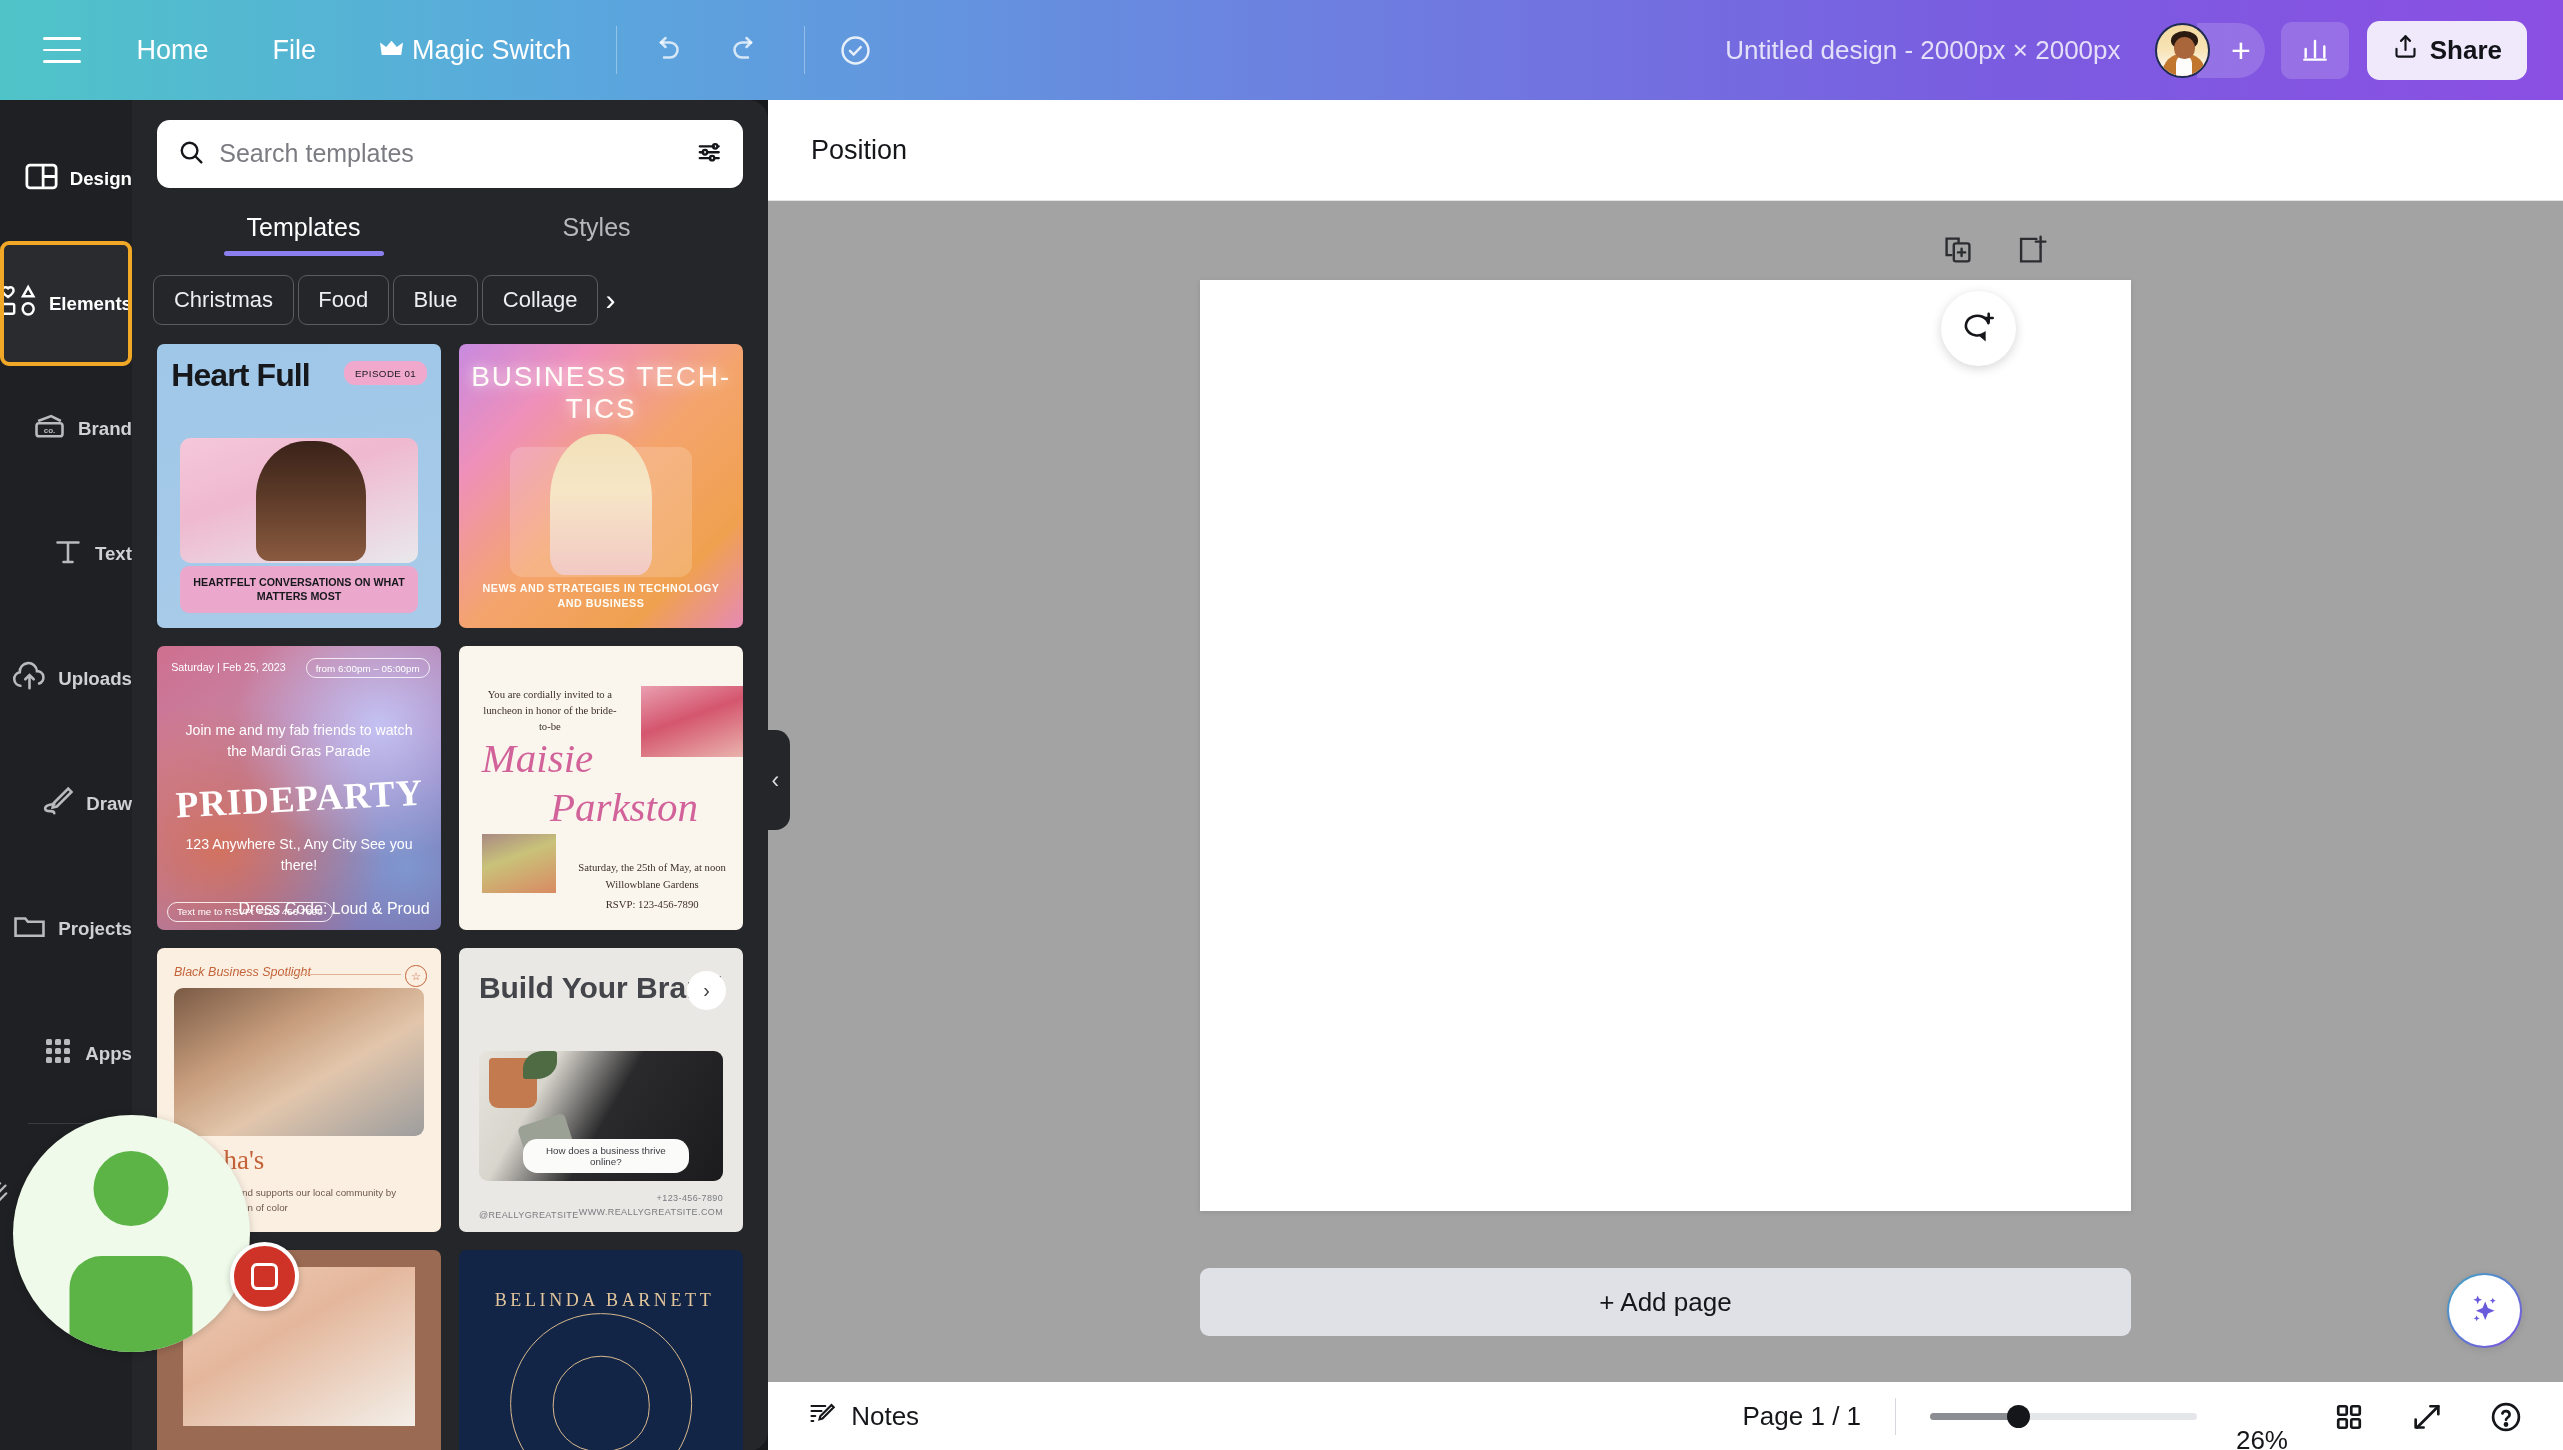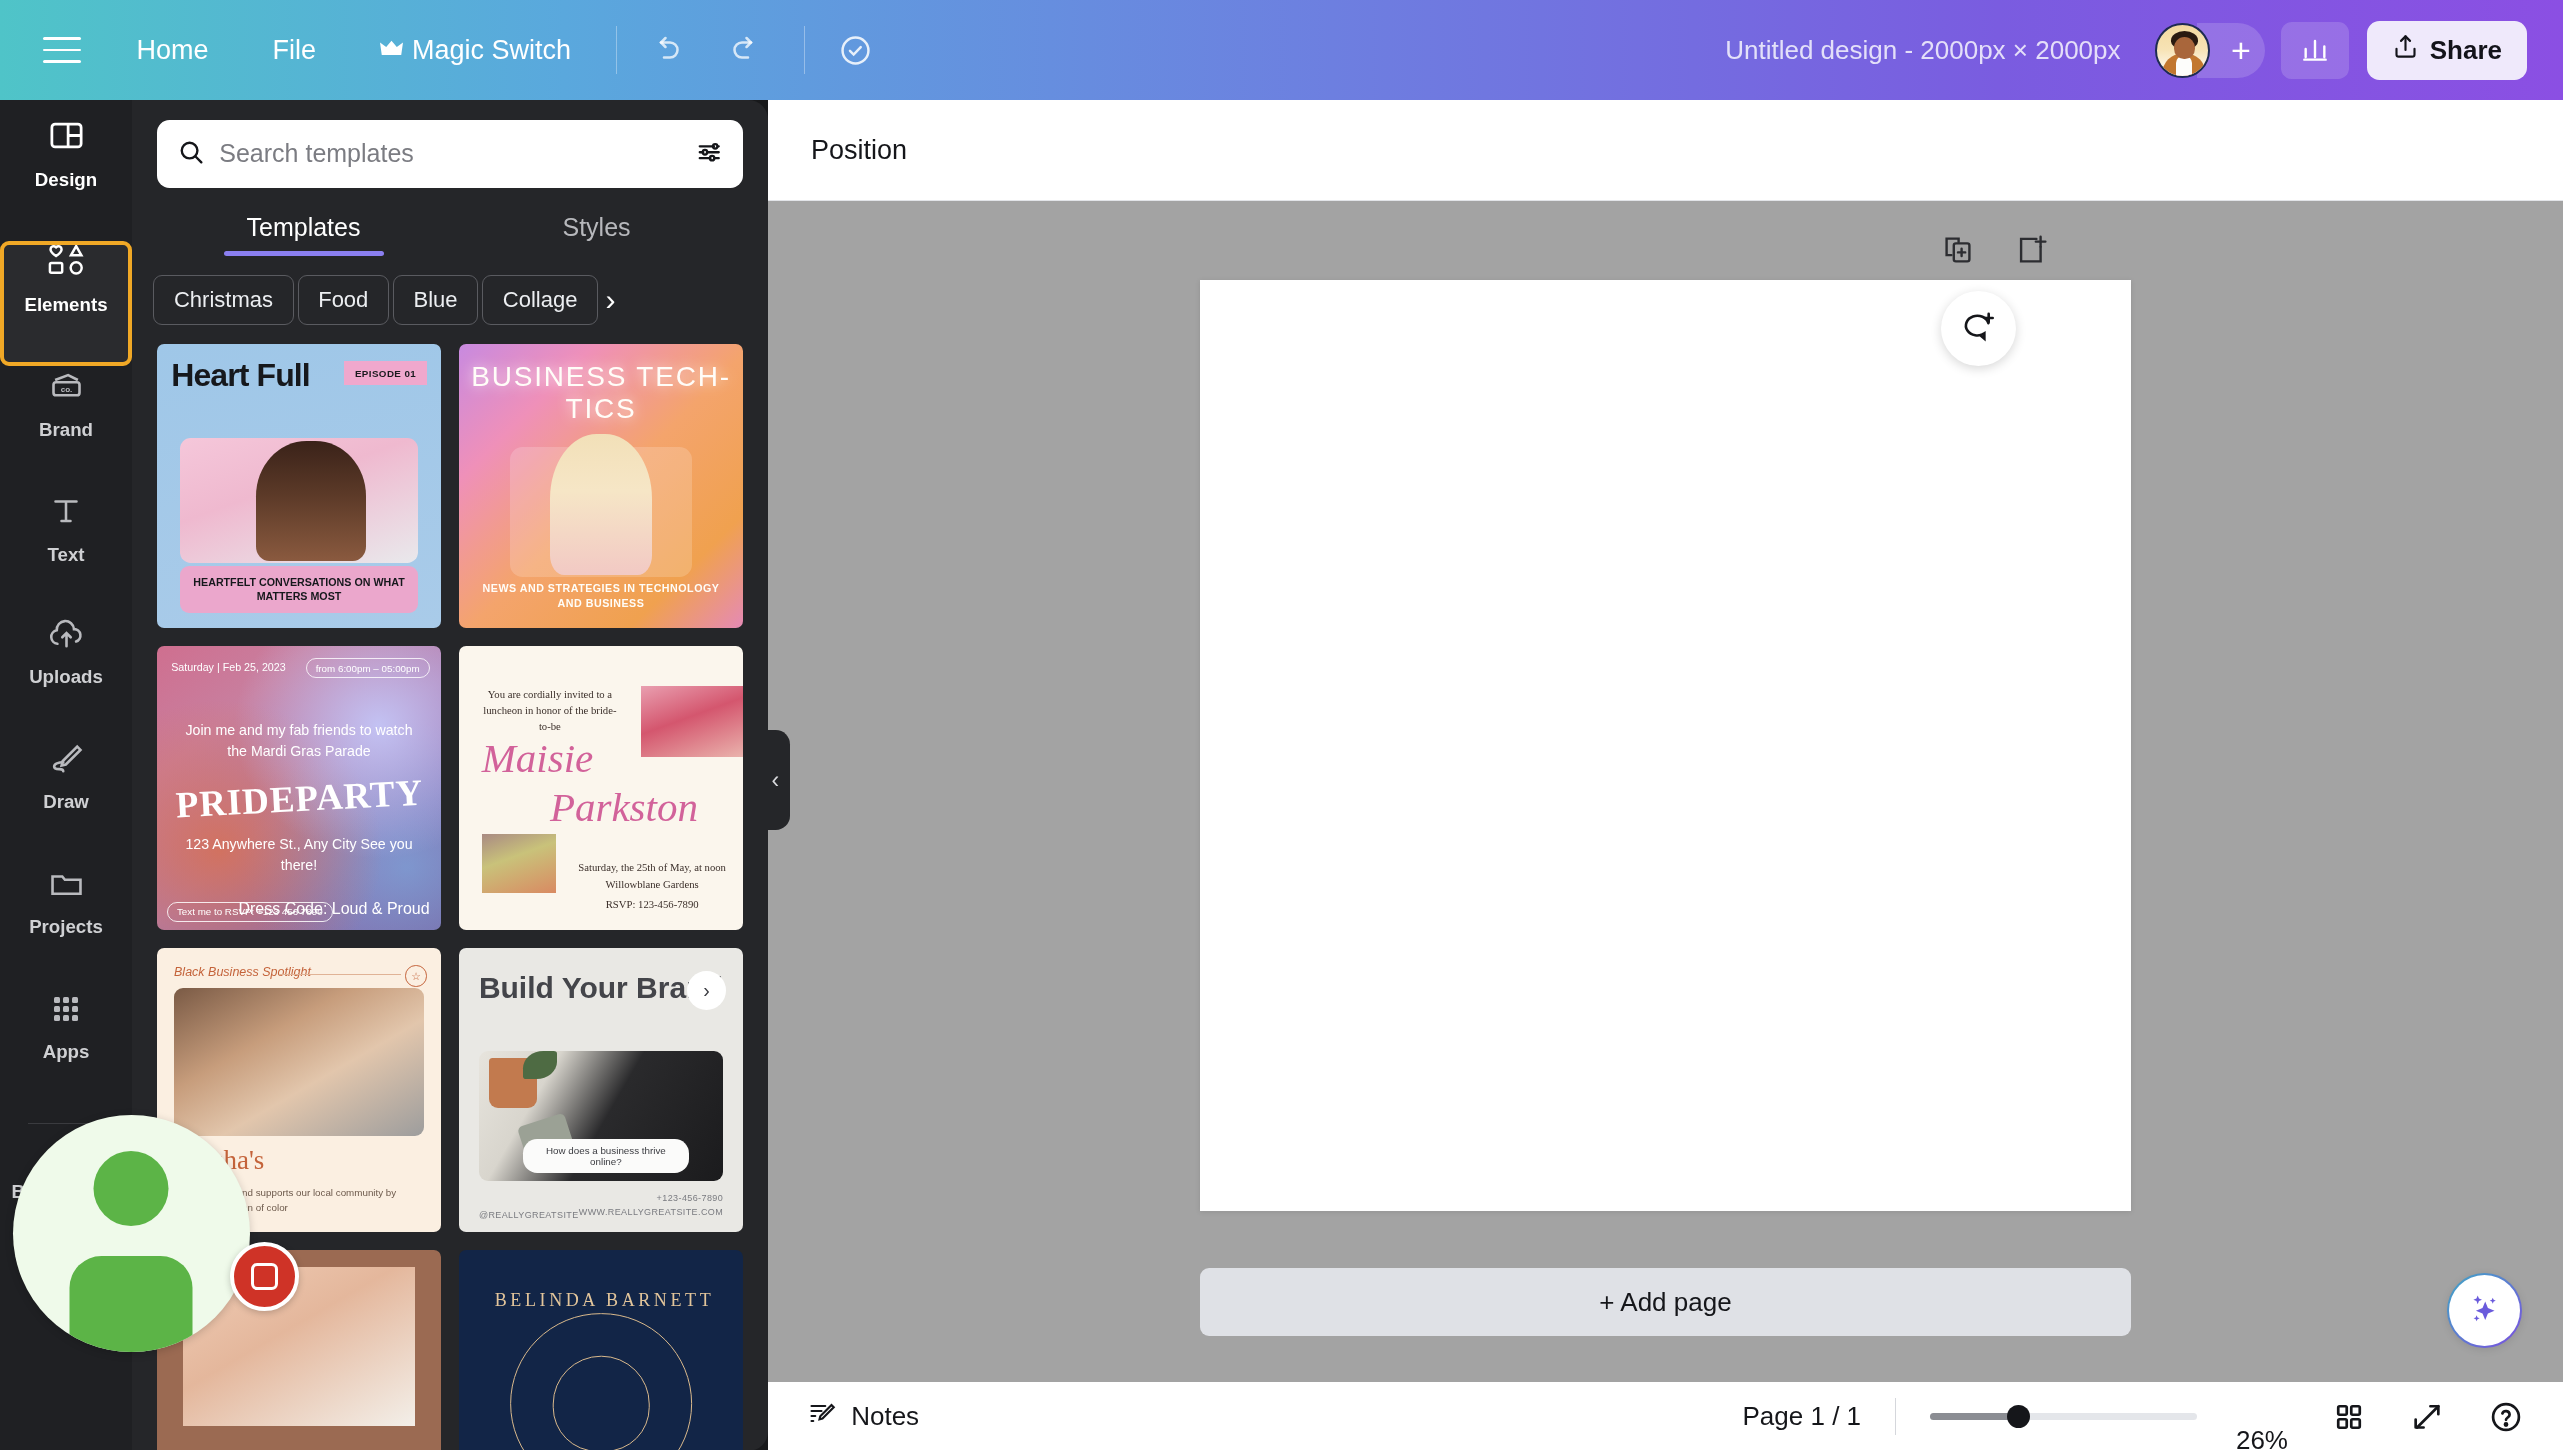--- a/index.html
+++ b/index.html
@@ -52,22 +52,22 @@
     color:#13131a; font-size: 26px; font-weight: 700; cursor:pointer;
   }
 
   
   .rail {
     position: absolute; top: 100px; left: 0; width: 132px; height: 1351px;
     background: #1f2023; display:flex; flex-direction:column; align-items:center;
     padding-top: 16px; z-index: 40;
   }
   .rail-item {
-    width: 132px; height: 125px; display:flex; flex-direction:column;
-    align-items:center; justify-content:flex-start; gap: 9px; cursor:pointer;
+    width: 132px; height: 125px; display:flex; flex-direction:row;
+    align-items:center; justify-content:flex-end; gap: 9px; cursor:pointer;
     color:#cfd0d3; font-size: 18.7px; font-weight: 700; position: relative;
   }
   .rail-item.active { background:#2a2b2e; border-radius: 10.7px; }
   .rail-item.active .rail-label { color:#fff; }
   .rail-item.first .rail-label { color:#fff; }
   .rail-hl {
     position:absolute; inset: 0; border: 4.4px solid #f0a826; border-radius: 9px; pointer-events:none;
   }
   .rail-div { width: 77px; height: 0.9px; background:#3a3b3f; margin: 7.1px 0; }
 
@@ -99,21 +99,21 @@
     padding: 10.7px 19.6px; white-space:nowrap; cursor:pointer; background:transparent;
   }
   .chip-next { color:#fff; font-size: 30px; cursor:pointer; margin-left: 3.6px; }
 
   .tgrid { display:grid; grid-template-columns: 1fr 1fr; gap: 18px; padding: 19.6px 25px 0 25px; }
   .tcard { width: 100%; aspect-ratio: 1/1; border-radius: 7.1px; overflow:hidden; position:relative; cursor:pointer; }
 
   
   .c1 { background: linear-gradient(170deg,#9fc7e8 0%, #a9cbe9 100%); }
   .c1 .t { position:absolute; left:5%; top:5%; font-size: 32px; font-weight:800; color:#16181c; line-height:1.0; letter-spacing:-0.9px;}
-  .c1 .ep { position:absolute; right:5%; top:6%; background:#f0a8cd; color:#1a1a1e; font-size: 9.8px; font-weight:700; padding: 6.2px 10.7px; border-radius: 0; letter-spacing:0.4px;}
+  .c1 .ep { position:absolute; right:5%; top:6%; background:#f0a8cd; color:#1a1a1e; font-size: 9.8px; font-weight:400; padding: 6.2px 10.7px; border-radius: 11px; letter-spacing:0.4px;}
   .c1 .photo { position:absolute; left:8%; top:33%; right:8%; bottom:23%; border-radius: 10.7px;
                background: linear-gradient(160deg,#f5c7da 0%, #efb9cf 40%, #e9e9ec 100%); overflow:hidden;}
   .c1 .person { position:absolute; left:32%; top:2%; width:46%; height:96%; background: linear-gradient(180deg,#3a2219 0%,#5c3a28 45%,#8a5a3f 100%); border-radius: 46% 46% 12% 12%; }
   .c1 .band { position:absolute; left:8%; right:8%; bottom:5.5%; background:#eba7cc; border-radius:9px; padding: 9px 5.3px;
               color:#16181c; font-size: 10.7px; font-weight:800; text-align:center; line-height:1.35; }
 
   
   .c2 { background: linear-gradient(135deg,#c88ae0 0%, #ef90b9 24%, #f4a46c 52%, #f0a14f 80%, #e58ab5 100%); }
   .c2 .t { position:absolute; left:0; right:0; top:6%; text-align:center; color:#fffdf8; font-size: 28px;
            font-weight:400; letter-spacing: 1.8px; line-height:1.12; text-shadow: 0 0 12.5px rgba(255,255,255,.85); }

